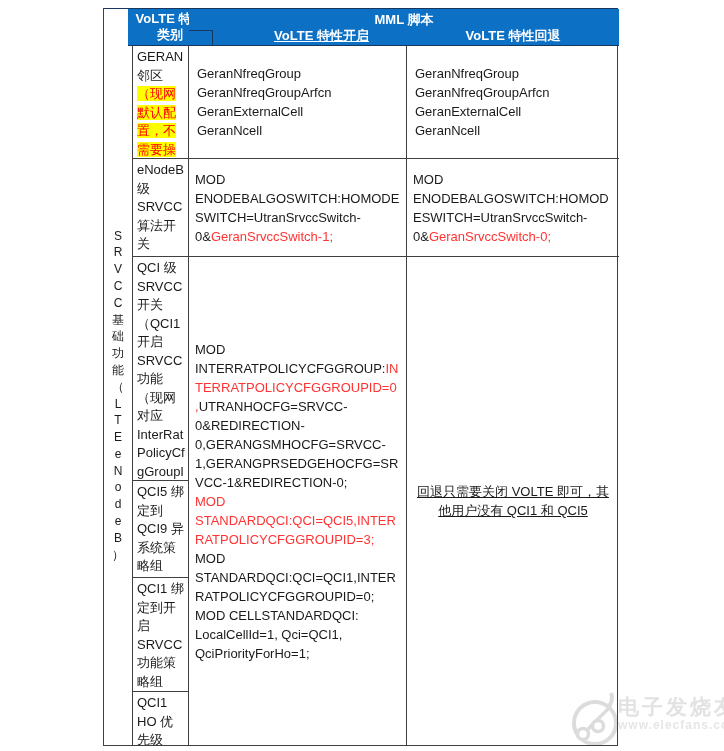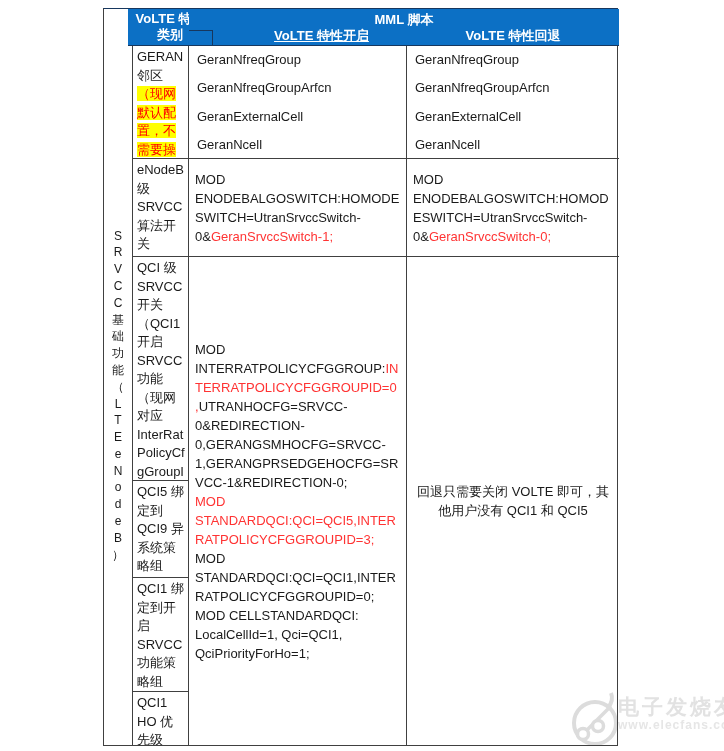--- a/index.html
+++ b/index.html
@@ -20,26 +20,26 @@
     background:var(--header-blue,#0C70C5);color:#fff;font-weight:bold;font-size:13px;
     display:flex;align-items:center;justify-content:center;text-align:center;line-height:16px;
   }
   .hR{border-right:1px solid var(--navy,#17375E);margin-left:24px;}
   .hB{border-bottom:1px solid var(--navy,#17375E);}
   .catcell{font-size:13px;line-height:18.5px;padding:2px 2px 2px 4px;word-break:normal;overflow-wrap:break-word;}
   .codecell{
     font-size:13px;line-height:19px;padding:4px 6px;overflow-wrap:break-word;word-break:normal;
     display:flex;flex-direction:column;justify-content:center;
   }
-  .listcell{font-size:13px;line-height:19px;padding:4px 8px;display:flex;flex-direction:column;justify-content:space-between;}
+  .listcell{font-size:13px;line-height:19px;padding:4px 8px;display:flex;flex-direction:column;justify-content:center;}
   .red{color:var(--code-red,#FF3333);}
   .hl{background:var(--highlight-yellow,#FFFF00);color:var(--note-red,#FF0000);}
   .notecell{
     font-size:13px;line-height:19px;padding:4px 10px;display:flex;flex-direction:column;
-    justify-content:center;text-align:center;
+    justify-content:center;text-align:center;text-decoration:underline;
   }
   #side-label{
     font-size:12px;line-height:16.8px;white-space:pre-line;text-align:center;
     display:flex;align-items:center;justify-content:center;
   }
   
   #watermark{position:absolute;left:570px;top:686px;width:154px;height:64px;z-index:1;}
   #wm-text{
     position:absolute;left:48px;top:10px;color:#E2E2E2;
   }

